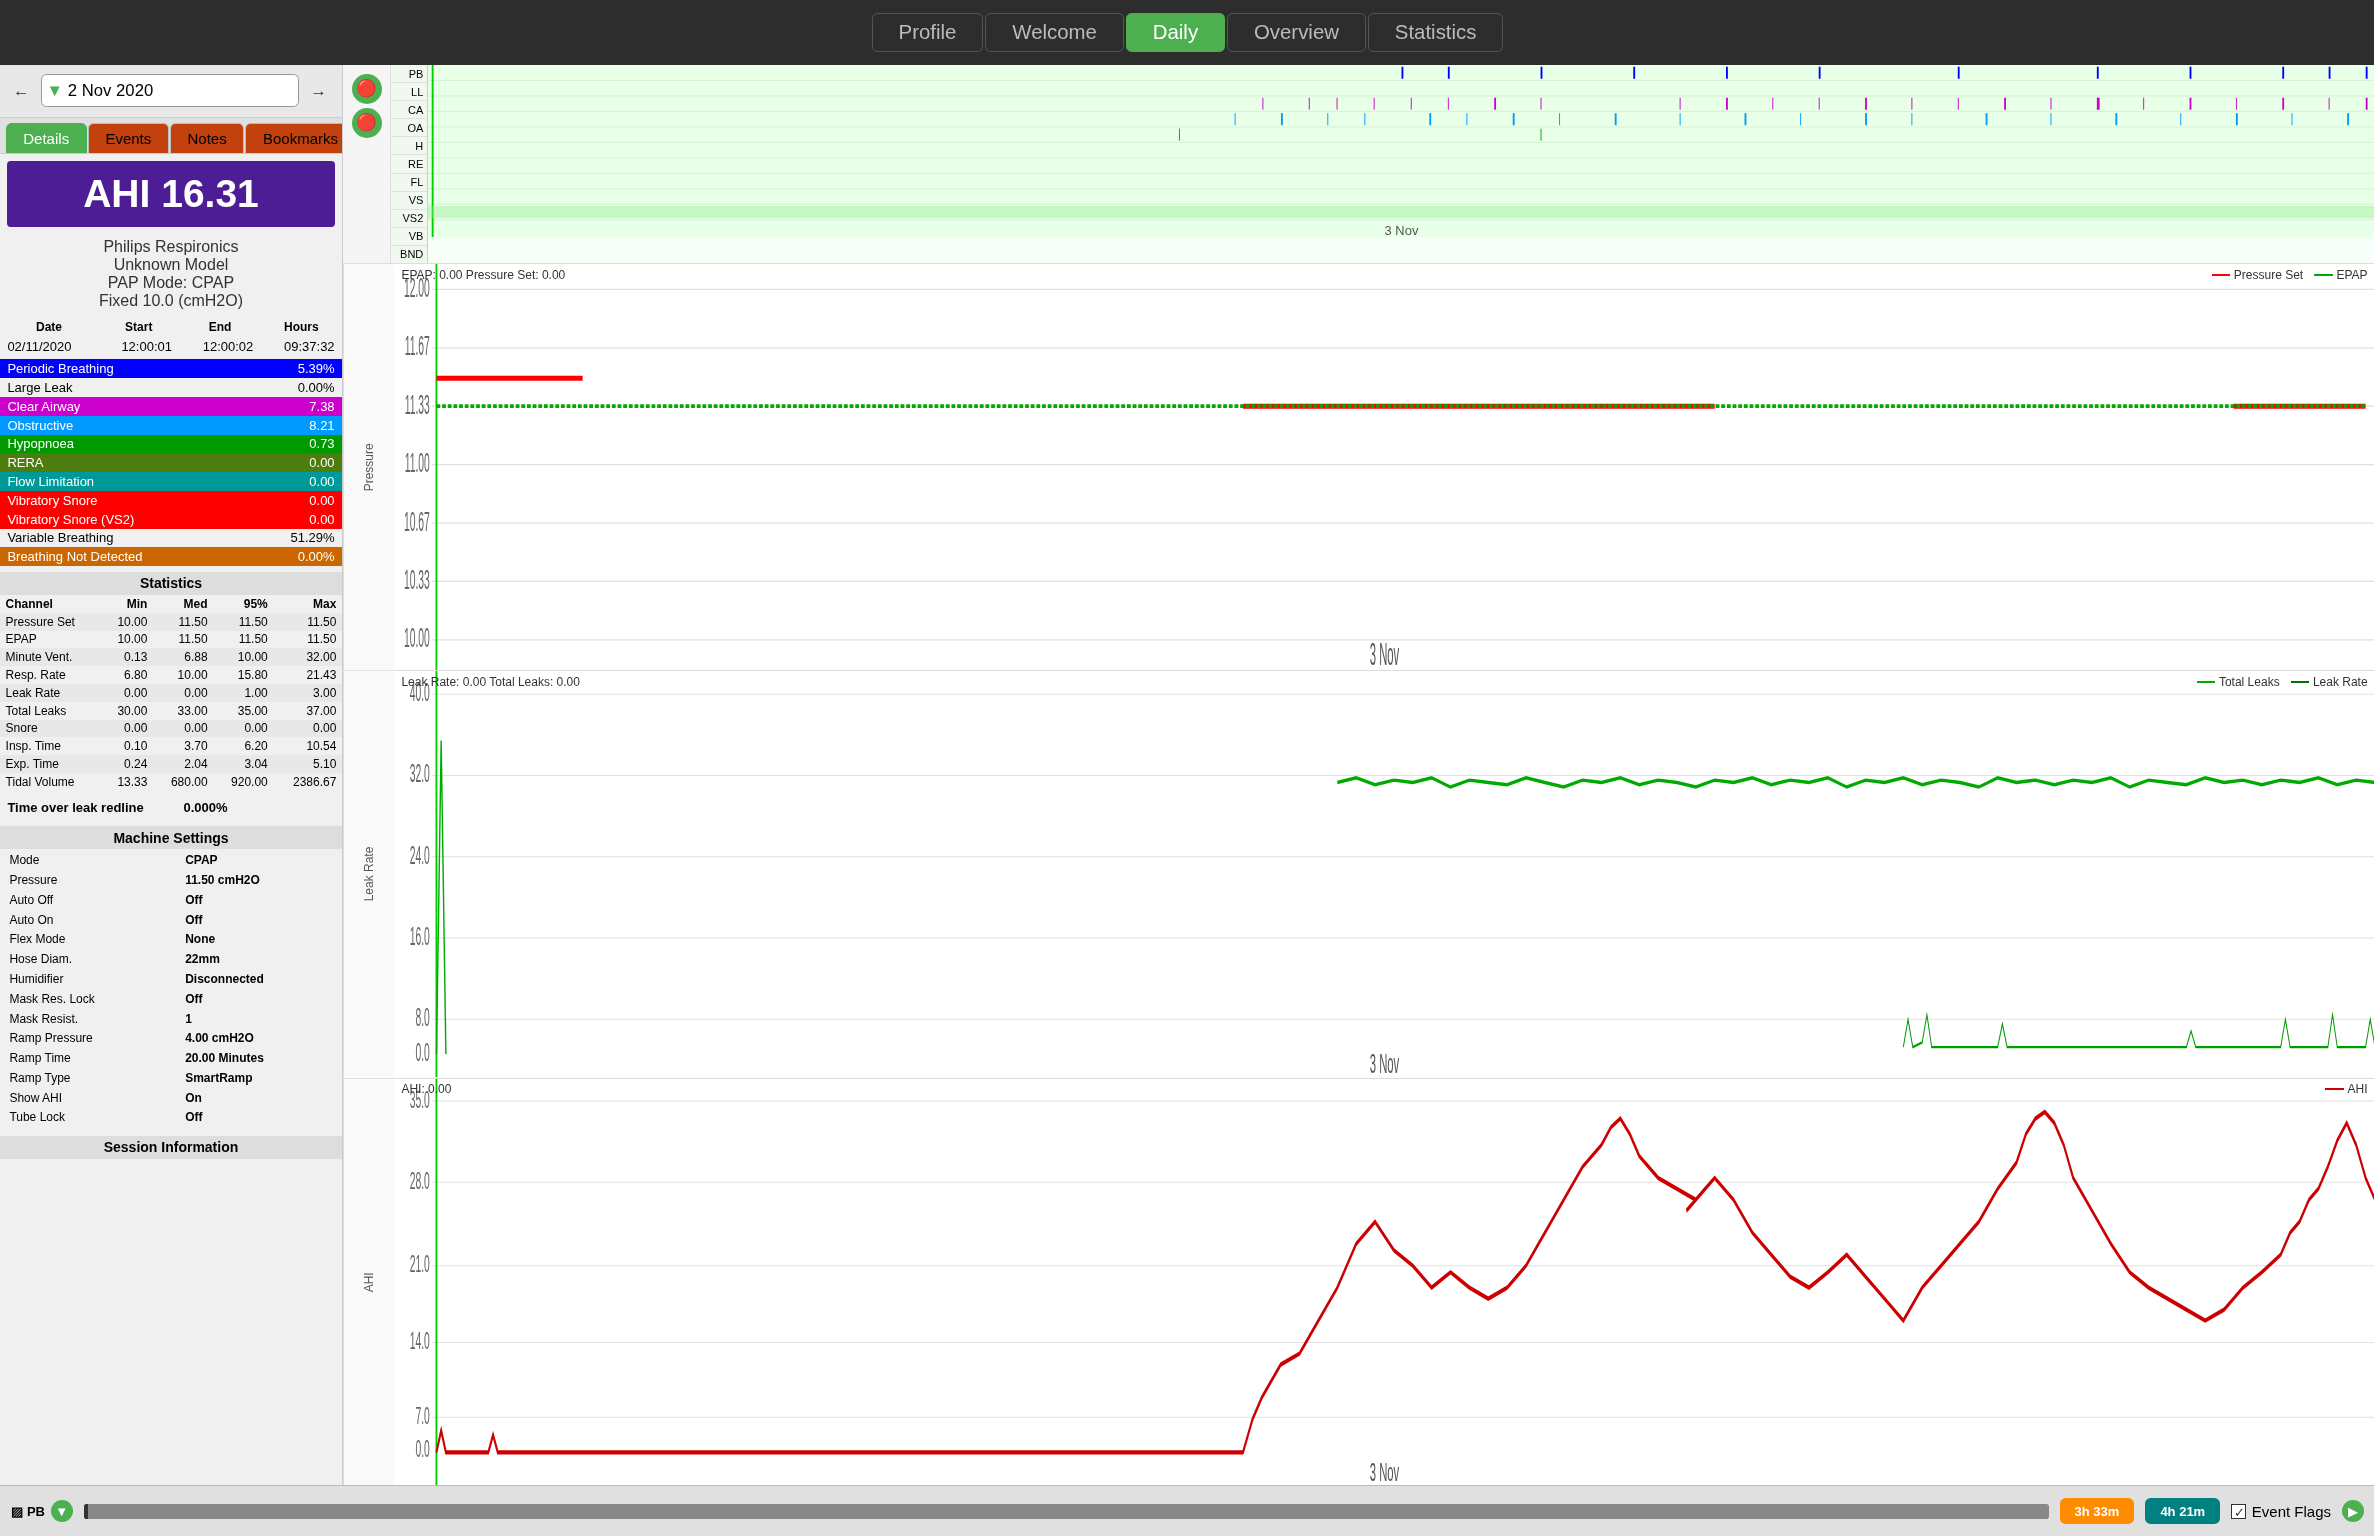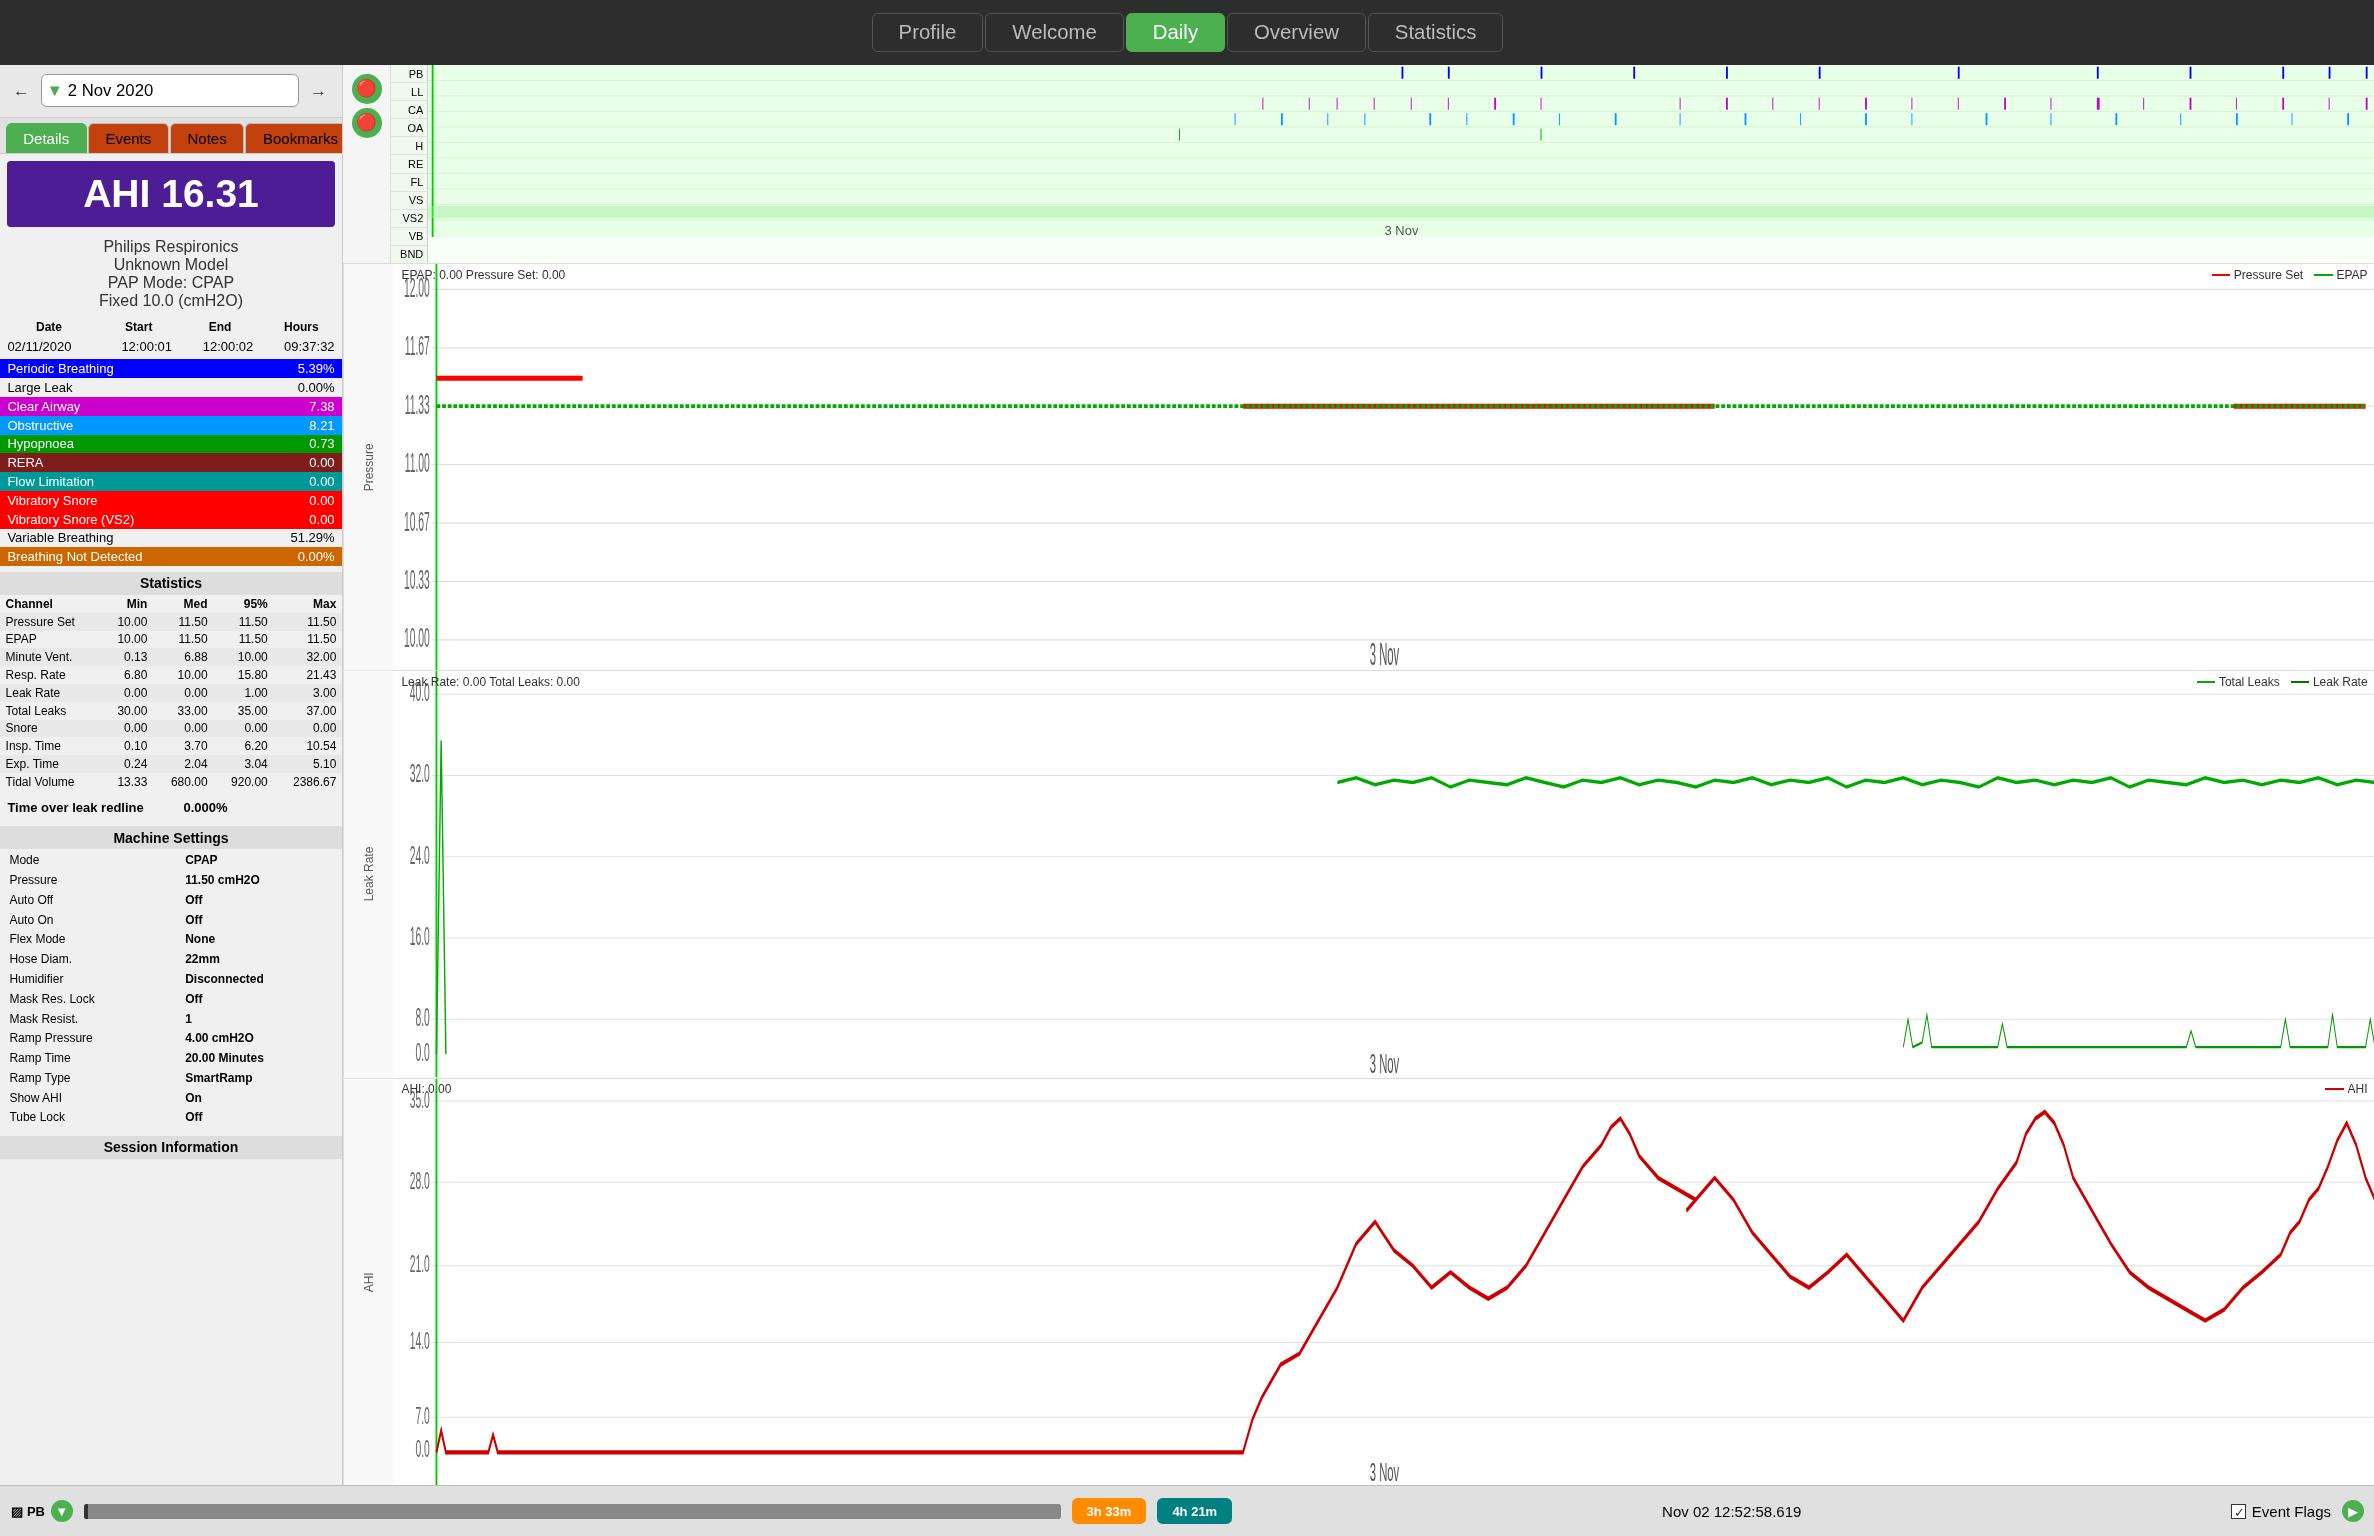--- a/index.html
+++ b/index.html
@@ -151,21 +151,21 @@
       display: flex;
       justify-content: space-between;
       padding: 1.9px 7.4px;
       font-size: 13px;
     }
     .event-row.periodic { background: #0000ff; color: white; }
     .event-row.large-leak { background: transparent; color: #000; }
     .event-row.clear-airway { background: #cc00cc; color: white; }
     .event-row.obstructive { background: #0099ff; color: white; }
     .event-row.hypopnoea { background: #009900; color: white; }
-    .event-row.rera { background: #7f1d1d; color: white; }
+    .event-row.rera { background: #4d7c0f; color: white; }
     .event-row.flow-lim { background: #009999; color: white; }
     .event-row.vibr-snore { background: #ff0000; color: white; }
     .event-row.vibr-snore2 { background: #ff0000; color: white; }
     .event-row.variable { background: transparent; color: #000; }
     .event-row.bnd { background: #cc6600; color: white; }
 
     
     .stats-section {
       margin: 5.6px 0;
     }
@@ -786,21 +786,20 @@
 <div class="bottom-bar">
   <div style="display:flex;align-items:center;gap:5.6px;">
     <span style="font-size:13px;font-weight:bold;">▨ PB</span>
     <div class="green-arrow">▼</div>
   </div>
   <div class="bottom-progress">
     <div class="bottom-progress-fill"></div>
   </div>
   <button class="bottom-btn btn-orange">3h 33m</button>
   <button class="bottom-btn btn-teal">4h 21m</button>
-  <div class="bottom-timestamp">Nov 02 12:52:58.619</div>
   <div class="event-flags-toggle">
     <span style="display:inline-block;width:15px;height:15px;border:1.9px solid #333;background:white;position:relative;">
       <span style="position:absolute;top:0;left:1.9px;font-size:13px;color:#333;">✓</span>
     </span>
     <span>Event Flags</span>
   </div>
   <div class="green-arrow">▶</div>
 </div>
 
 

